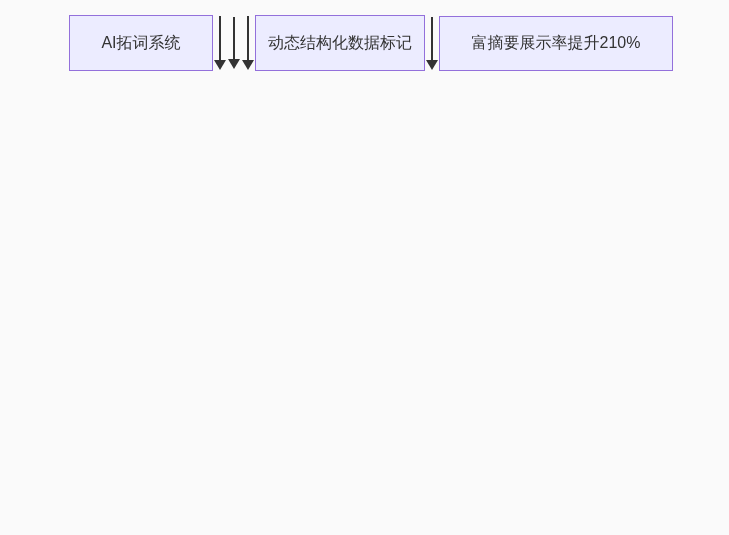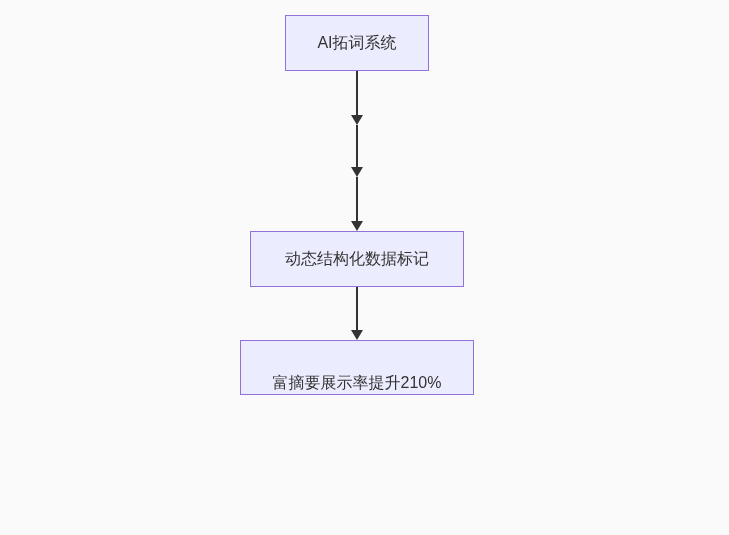--- a/index.html
+++ b/index.html
@@ -16,42 +16,42 @@
     font-family: "Liberation Sans", "DejaVu Sans", sans-serif;
     overflow: hidden;
   }
   .canvas {
     position: relative;
     width: 729px; height: 535px;
     background: var(--bg);
   }
   .flow {
     position: absolute;
-    left: 357px; top: 15px;
+    left: 371px; top: 15px;
     transform: translateX(-50%);
     display: flex;
-    flex-direction: column;
+    flex-direction: row;
     align-items: center;
   }
   .node {
     background: var(--node-fill);
     border: 1px solid var(--node-border);
     color: var(--text);
     font-size: 16px;
     display: flex;
     align-items: center;
     justify-content: center;
     white-space: nowrap;
     text-align: center;
   }
   .n1 { width: 144px; height: 56px; }
   .n2 { width: 193px; height: 55px; }
   .n3 { width: 222px; height: 56px; }
-  .n4 { width: 214px; height: 56px; }
-  .n5 { width: 234px; height: 55px; align-items: flex-end; }
+  .n4 { width: 170px; height: 56px; }
+  .n5 { width: 234px; height: 55px; }
   .edge {
     position: relative;
     width: 14px;
     display: flex;
     justify-content: center;
   }
   .e1 { height: 54px; }
   .e2 { height: 52px; }
   .e3 { height: 54px; }
   .e4 { height: 53px; }

